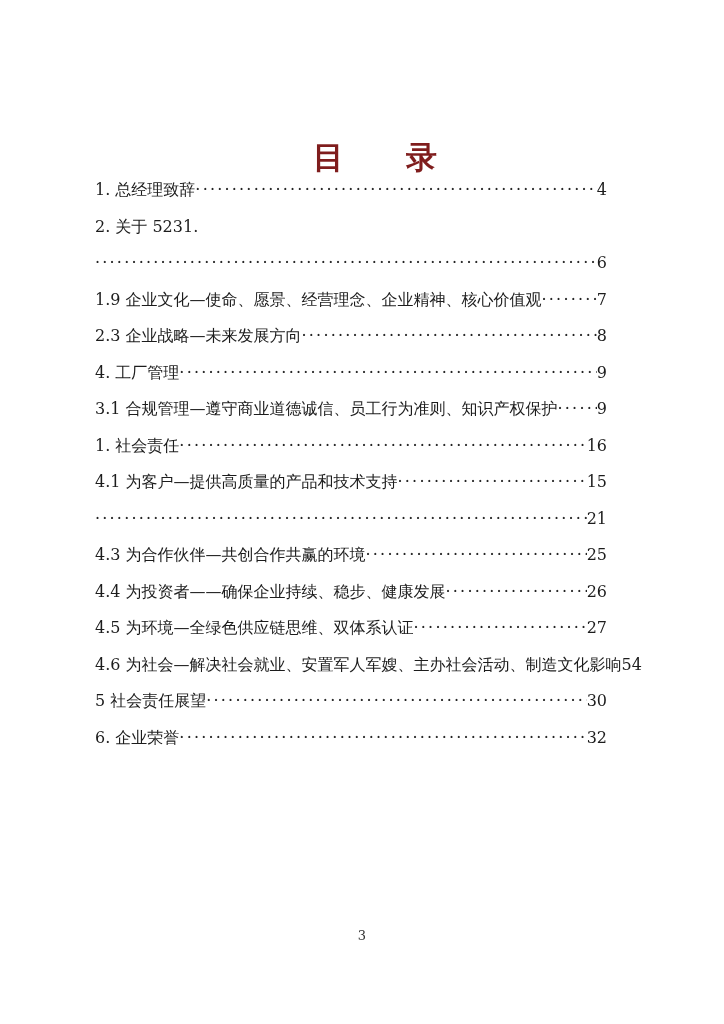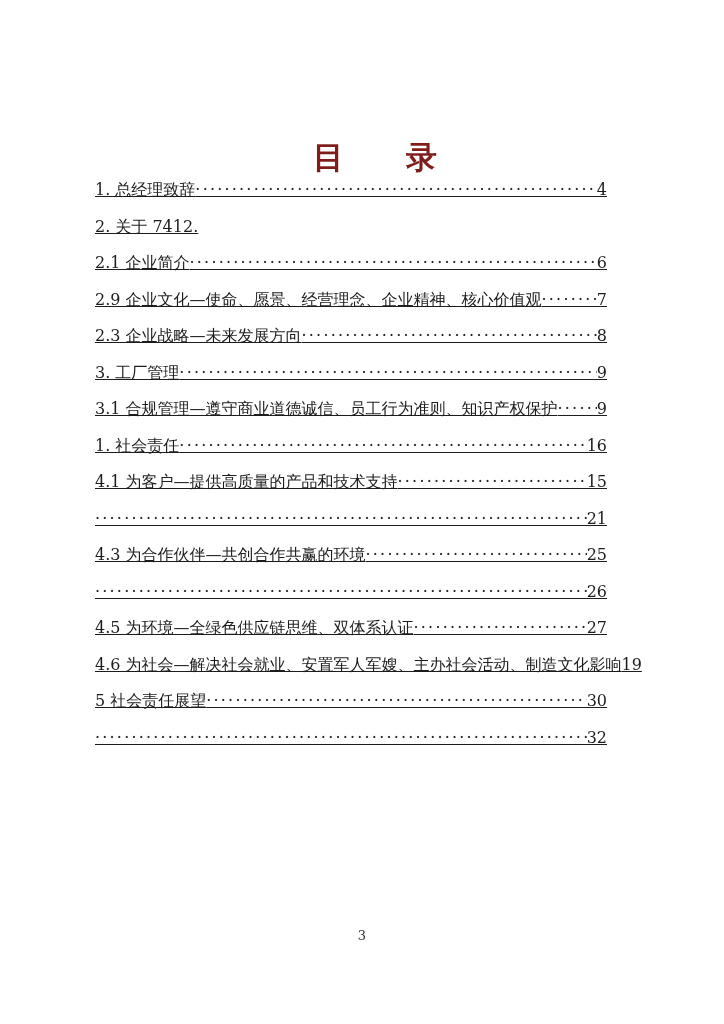--- a/index.html
+++ b/index.html
@@ -36,21 +36,20 @@
     left: 95px;
     right: 117px;
   }
   .toc-line {
     display: flex;
     align-items: baseline;
     height: 36.5px;
     line-height: 36.5px;
     font-size: 16px;
     cursor: default;
-    text-decoration: underline;
   }
   .toc-label {
     white-space: nowrap;
     flex: 0 0 auto;
   }
   .toc-dots {
     flex: 1 1 auto;
     overflow: hidden;
     white-space: nowrap;
     letter-spacing: 2.2px;
@@ -80,45 +79,44 @@
   <h1 class="doc-title">目　　录</h1>
 
   <div class="toc">
     <div class="toc-line">
       <span class="toc-label">1. 总经理致辞</span>
       <span class="toc-dots" aria-hidden="true">········································································································································································································</span>
       <span class="toc-page">4</span>
     </div>
 
     <div class="toc-line">
-      <span class="toc-label">2. 关于 7412.</span>
+      <span class="toc-label">2. 关于 5231.</span>
       <span class="toc-dots" aria-hidden="true"></span>
       <span class="toc-page"></span>
     </div>
 
     <div class="toc-line">
-      <span class="toc-label">2.1 企业简介</span>
       <span class="toc-dots" aria-hidden="true">········································································································································································································</span>
       <span class="toc-page">6</span>
     </div>
 
     <div class="toc-line">
-      <span class="toc-label">2.9 企业文化—使命、愿景、经营理念、企业精神、核心价值观</span>
+      <span class="toc-label">1.9 企业文化—使命、愿景、经营理念、企业精神、核心价值观</span>
       <span class="toc-dots" aria-hidden="true">········································································································································································································</span>
       <span class="toc-page">7</span>
     </div>
 
     <div class="toc-line">
       <span class="toc-label">2.3 企业战略—未来发展方向</span>
       <span class="toc-dots" aria-hidden="true">········································································································································································································</span>
       <span class="toc-page">8</span>
     </div>
 
     <div class="toc-line">
-      <span class="toc-label">3. 工厂管理</span>
+      <span class="toc-label">4. 工厂管理</span>
       <span class="toc-dots" aria-hidden="true">········································································································································································································</span>
       <span class="toc-page">9</span>
     </div>
 
     <div class="toc-line">
       <span class="toc-label">3.1 合规管理—遵守商业道德诚信、员工行为准则、知识产权保护</span>
       <span class="toc-dots" aria-hidden="true">········································································································································································································</span>
       <span class="toc-page">9</span>
     </div>
 
@@ -139,43 +137,45 @@
       <span class="toc-page">21</span>
     </div>
 
     <div class="toc-line">
       <span class="toc-label">4.3 为合作伙伴—共创合作共赢的环境</span>
       <span class="toc-dots" aria-hidden="true">········································································································································································································</span>
       <span class="toc-page">25</span>
     </div>
 
     <div class="toc-line">
+      <span class="toc-label">4.4 为投资者——确保企业持续、稳步、健康发展</span>
       <span class="toc-dots" aria-hidden="true">········································································································································································································</span>
       <span class="toc-page">26</span>
     </div>
 
     <div class="toc-line">
       <span class="toc-label">4.5 为环境—全绿色供应链思维、双体系认证</span>
       <span class="toc-dots" aria-hidden="true">········································································································································································································</span>
       <span class="toc-page">27</span>
     </div>
 
     <div class="toc-line">
       <span class="toc-label">4.6 为社会—解决社会就业、安置军人军嫂、主办社会活动、制造文化影响</span>
       <span class="toc-dots" aria-hidden="true">········································································································································································································</span>
-      <span class="toc-page">19</span>
+      <span class="toc-page">54</span>
     </div>
 
     <div class="toc-line">
       <span class="toc-label">5 社会责任展望</span>
       <span class="toc-dots" aria-hidden="true">········································································································································································································</span>
       <span class="toc-page">30</span>
     </div>
 
     <div class="toc-line">
+      <span class="toc-label">6. 企业荣誉</span>
       <span class="toc-dots" aria-hidden="true">········································································································································································································</span>
       <span class="toc-page">32</span>
     </div>
   </div>
 
   <div class="footer-pagenum">3</div>
 
 </div>
 
 </body></html>

